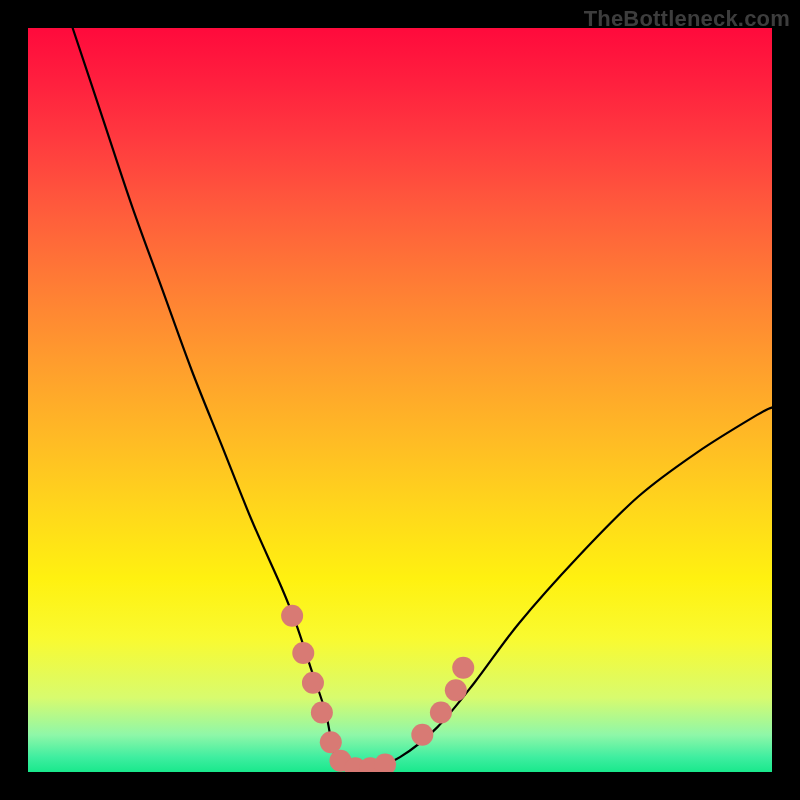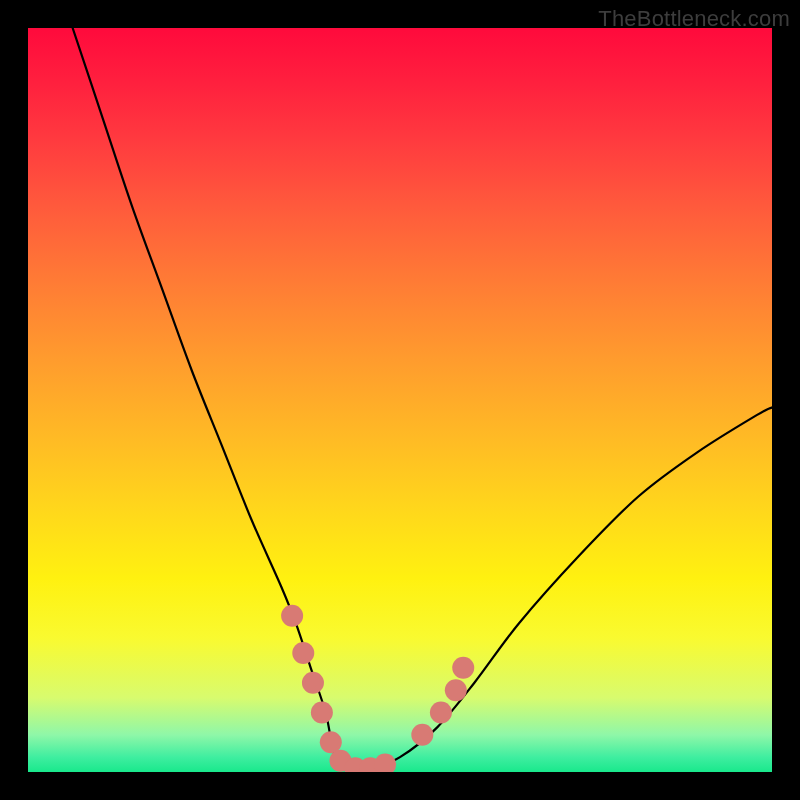--- a/index.html
+++ b/index.html
@@ -47,21 +47,21 @@
       #3feea0 98%,
       #19e88c 100%
     );
   }
   .watermark {
     position: absolute;
     top: 6px;
     right: 10px;
     color: #3d3d3d;
     font-size: 22px;
-    font-weight: 400;
+    font-weight: 700;
     letter-spacing: 0.2px;
     user-select: none;
   }
   svg.curve {
     position: absolute;
     inset: 0;
   }
 </style>
 </head>
 <body>

